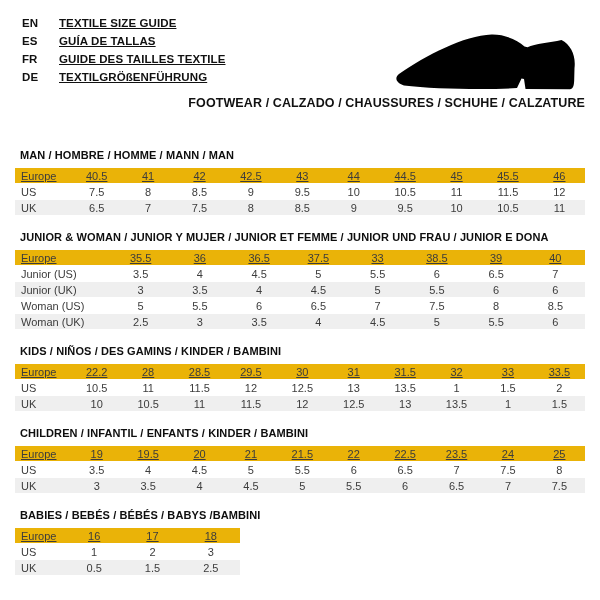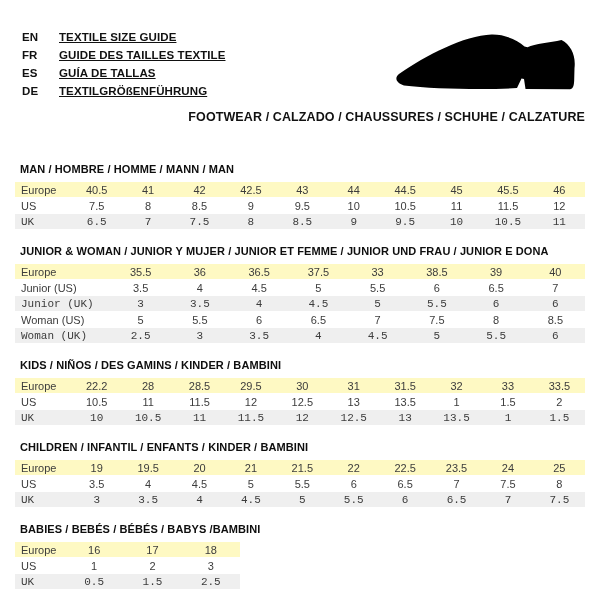--- a/index.html
+++ b/index.html
@@ -1,63 +1,63 @@
 <!DOCTYPE html>
 <html><head>
 <meta charset="utf-8">
 <style>
   html,body{margin:0;padding:0;}
   body{
     width:600px;height:600px;overflow:hidden;background:#ffffff;
     font-family:"Liberation Sans",sans-serif;color:#111;
     -webkit-font-smoothing:antialiased;
   }
-  .page{position:relative;width:600px;height:465px;padding:28px 15px 0;box-sizing:border-box;}
+  .page{position:relative;width:600px;height:465px;padding:14px 15px 0;box-sizing:border-box;}
 
   
   .langs{margin-left:7px;}
   .lang-row{display:flex;font-weight:bold;font-size:11.5px;line-height:18px;letter-spacing:.1px;}
   .lang-code{width:37px;flex:0 0 37px;}
   .lang-title{flex:1;text-decoration:underline;}
   .category{margin-left:7px;margin-top:10px;font-weight:bold;font-size:12.5px;letter-spacing:.1px;text-align:right;}
 
   
   .shoe{position:absolute;top:32px;right:24px;width:185px;height:58px;}
 
   
   .table-section{margin:0;}
   .caption{margin:14px 0 6px 5px;font-weight:bold;font-size:11px;line-height:14px;color:#0e0e0e;letter-spacing:.1px;}
   .table-section:first-child .caption{margin-top:38px;}
   .size-table{width:100%;font-size:11px;color:#3c3c3c;}
   .size-table.narrow{width:225px;}
   .t-row{display:flex;height:15px;align-items:center;border-bottom:1px solid #ffffff;}
-  .t-row.head{background:#fef9c3;}
-  .t-row.alt{background:#efefef;font-family:Liberation Mono, monospace;}
+  .t-row.head{background:#eab308;text-decoration:underline;}
+  .t-row.alt{background:#efefef;}
   .t-label{width:50px;flex:0 0 50px;padding-left:6px;white-space:nowrap;}
   .size-table.wide-label .t-label{width:90px;flex:0 0 90px;}
   .size-table.narrow .t-label{width:44px;flex:0 0 44px;}
   .t-val{flex:1;text-align:center;}
 </style>
 </head>
 <body>
 
 <div class="page">
 
   <div class="langs">
       <div class="lang-row">
         <span class="lang-code">EN</span>
         <span class="lang-title">TEXTILE SIZE GUIDE</span>
       </div>
       <div class="lang-row">
+        <span class="lang-code">ES</span>
+        <span class="lang-title">GUÍA DE TALLAS</span>
+      </div>
+      <div class="lang-row">
         <span class="lang-code">FR</span>
         <span class="lang-title">GUIDE DES TAILLES TEXTILE</span>
-      </div>
-      <div class="lang-row">
-        <span class="lang-code">ES</span>
-        <span class="lang-title">GUÍA DE TALLAS</span>
       </div>
       <div class="lang-row">
         <span class="lang-code">DE</span>
         <span class="lang-title">TEXTILGRÖßENFÜHRUNG</span>
       </div>
     </div>
 
   <div class="category">FOOTWEAR / CALZADO / CHAUSSURES / SCHUHE / CALZATURE</div>
 
   <svg class="shoe" viewBox="0 0 185 58" xmlns="http://www.w3.org/2000/svg" aria-hidden="true">

